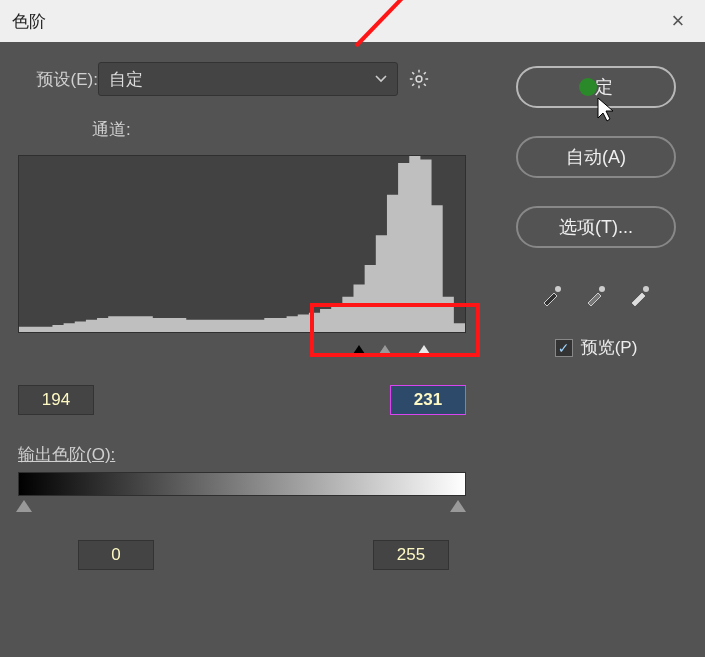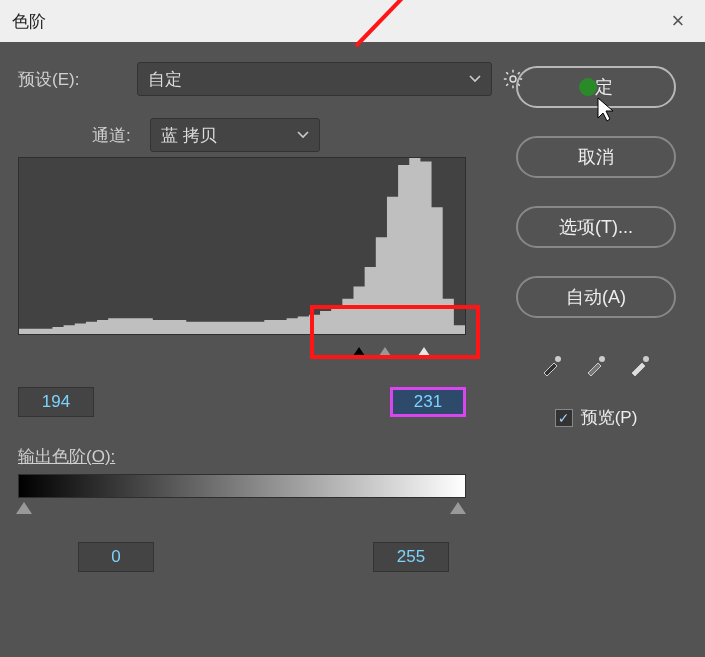--- a/index.html
+++ b/index.html
@@ -9,31 +9,31 @@
     background: #535353;
   }
   .titlebar {
     height: 42px; background: #efefef; display: flex; align-items: center;
     padding: 0 12px; justify-content: space-between;
   }
   .titlebar .title { color: #222; font-size: 17px; }
   .close-x { font-size: 22px; color: #555; cursor: pointer; width: 30px; text-align: center; }
   .body { padding: 20px 18px 18px 18px; color: #d0d0d0; font-size: 17px; }
   .row { display: flex; align-items: center; }
-  .preset-row { margin-bottom: 22px; }
+  .preset-row { margin-bottom: 22px; text-align: right; }
   .preset-label { width: 80px; }
   .select {
     background: #444; border: 1px solid #333; border-radius: 3px; height: 34px;
     display: flex; align-items: center; padding: 0 10px; color: #ddd; position: relative;
   }
-  .select.wide { width: 355px; margin-left: 39px; }
+  .select.wide { width: 300px; }
   .select.small { width: 170px; }
   .select .chev { position: absolute; right: 10px; top: 50%; transform: translateY(-50%); }
   .gear { margin-left: 10px; color: #ddd; }
-  .channel-row { margin-bottom: 5px; padding-left: 74px; }
+  .channel-row { margin-bottom: 14px; padding-left: 74px; gap: 12px; }
   .channel-label { width: 58px; }
   .input-label { margin-bottom: 4px; }
   .histogram-wrap { position: relative; width: 448px; height: 186px; }
   .histogram {
     width: 448px; height: 178px; background: #424242; border: 1px solid #2f2f2f;
     position: relative; overflow: hidden;
   }
   .redbox {
     position: absolute; border: 4px solid #ff1515; width: 170px; height: 54px;
     left: 292px; top: 148px; z-index: 5;
@@ -44,24 +44,24 @@
   }
   .slider-track {
     position: relative; width: 448px; height: 20px; margin-top: 2px;
   }
   .tri { position: absolute; top: 2px; width: 0; height: 0; border-left: 8px solid transparent; border-right: 8px solid transparent; }
   .tri.black { border-bottom: 12px solid #000; }
   .tri.gray  { border-bottom: 12px solid #999; }
   .tri.white { border-bottom: 12px solid #e8e8e8; }
   .inputs-row { display:flex; justify-content: space-between; width: 448px; margin-top: 22px; }
   .num-input {
-    width: 76px; height: 30px; background: #444; border: 1px solid #333; color: #7dd3fc;
+    width: 76px; height: 30px; background: #444; border: 1px solid #333; color: #fef9c3;
     display:flex; align-items:center; justify-content:center; font-size:17px;
   }
-  .num-input.sel { background:#2d4a6b; border:3px solid #d946ef; }
+  .num-input.sel { background:#2d4a6b; border:1px solid #d946ef;font-weight:bold; }
   .output-label { margin-top: 28px; text-decoration: underline; }
   .output-gradient {
     width: 448px; height: 24px; margin-top: 6px;
     background: linear-gradient(to right, #000, #fff);
     border: 1px solid #2f2f2f;
   }
   .right-col {
     position: absolute; right: 24px; top: 66px; width: 170px;
     display: flex; flex-direction: column; gap: 28px; align-items: center;
   }
@@ -110,28 +110,20 @@
             <circle cx="12" cy="12" r="3.2" fill="none" stroke="#ddd" stroke-width="1.6"></circle>
             <path d="M12 2v3M12 19v3M2 12h3M19 12h3M4.6 4.6l2.1 2.1M17.3 17.3l2.1 2.1M19.4 4.6l-2.1 2.1M6.7 17.3l-2.1 2.1" stroke="#ddd" stroke-width="1.6"></path>
           </svg>
       </span>
     </div>
 
     <div class="arrow-line"></div>
 
     <div class="row channel-row">
       <span class="channel-label">通道:</span>
-      <div class="select small">
-        <span>蓝 拷贝</span>
-        <span class="chev">
-          <svg width="12" height="8">
-              <polyline points="1,1 6,6 11,1" fill="none" stroke="#ccc" stroke-width="1.6"></polyline>
-            </svg>
-        </span>
-      </div>
     </div>
 
 
     <div class="histogram-wrap">
       <div class="histogram">
         <svg id="histsvg" width="446" height="176">
             <path d="M 0 176 L 0 170.72 L 11.15 170.72 L 11.15 170.72 L 22.3 170.72 L 22.3 170.72 L 33.45 170.72 L 33.45 168.96 L 44.6 168.96 L 44.6 167.2 L 55.75 167.2 L 55.75 165.44 L 66.9 165.44 L 66.9 163.68 L 78.05000000000001 163.68 L 78.05 161.92 L 89.2 161.92 L 89.2 160.16 L 100.35000000000001 160.16 L 100.35000000000001 160.16 L 111.50000000000001 160.16 L 111.5 160.16 L 122.65 160.16 L 122.65 160.16 L 133.8 160.16 L 133.8 161.92 L 144.95000000000002 161.92 L 144.95000000000002 161.92 L 156.10000000000002 161.92 L 156.1 161.92 L 167.25 161.92 L 167.25 163.68 L 178.4 163.68 L 178.4 163.68 L 189.55 163.68 L 189.55 163.68 L 200.70000000000002 163.68 L 200.70000000000002 163.68 L 211.85000000000002 163.68 L 211.85 163.68 L 223 163.68 L 223 163.68 L 234.15 163.68 L 234.15 163.68 L 245.3 163.68 L 245.3 161.92 L 256.45 161.92 L 256.45 161.92 L 267.59999999999997 161.92 L 267.6 160.16 L 278.75 160.16 L 278.75 158.4 L 289.9 158.4 L 289.90000000000003 156.64 L 301.05 156.64 L 301.05 153.12 L 312.2 153.12 L 312.2 147.84 L 323.34999999999997 147.84 L 323.35 140.8 L 334.5 140.8 L 334.5 128.48 L 345.65 128.48 L 345.65000000000003 109.12 L 356.8 109.12 L 356.8 79.19999999999999 L 367.95 79.19999999999999 L 367.95 38.72 L 379.09999999999997 38.72 L 379.1 7.0400000000000205 L 390.25 7.0400000000000205 L 390.25 0 L 401.4 0 L 401.40000000000003 3.5200000000000102 L 412.55 3.5200000000000102 L 412.55 49.28 L 423.7 49.28 L 423.7 140.8 L 434.84999999999997 140.8 L 434.85 167.2 L 446 167.2 L 446 176 Z" fill="#bfbfbf"></path>
           </svg>
       </div>
       <div class="redbox"></div>
@@ -166,27 +158,24 @@
     <div class="btn primary">
       <span class="ok-dot"></span>
       <span>定</span>
       <span class="cursor-arrow">
         <svg width="20" height="26">
             <path d="M2 2 L2 22 L7 17 L11 25 L14 23 L10 15 L17 15 Z" fill="#fff" stroke="#000" stroke-width="1"></path>
           </svg>
       </span>
     </div>
     <div class="btn">
-        <span>取消</span>
+        <span>自动(A)</span>
       </div>
     <div class="btn">
         <span>选项(T)...</span>
-      </div>
-    <div class="btn">
-        <span>自动(A)</span>
       </div>
 
     <div class="eyedroppers">
       <span class="eyed">
         <svg width="24" height="24">
             <path d="M4 20 L14 10 L17 13 L7 23 Z" fill="#333" stroke="#ccc"></path>
             <circle cx="18" cy="6" r="3" fill="#ccc"></circle>
           </svg>
       </span>
       <span class="eyed">

